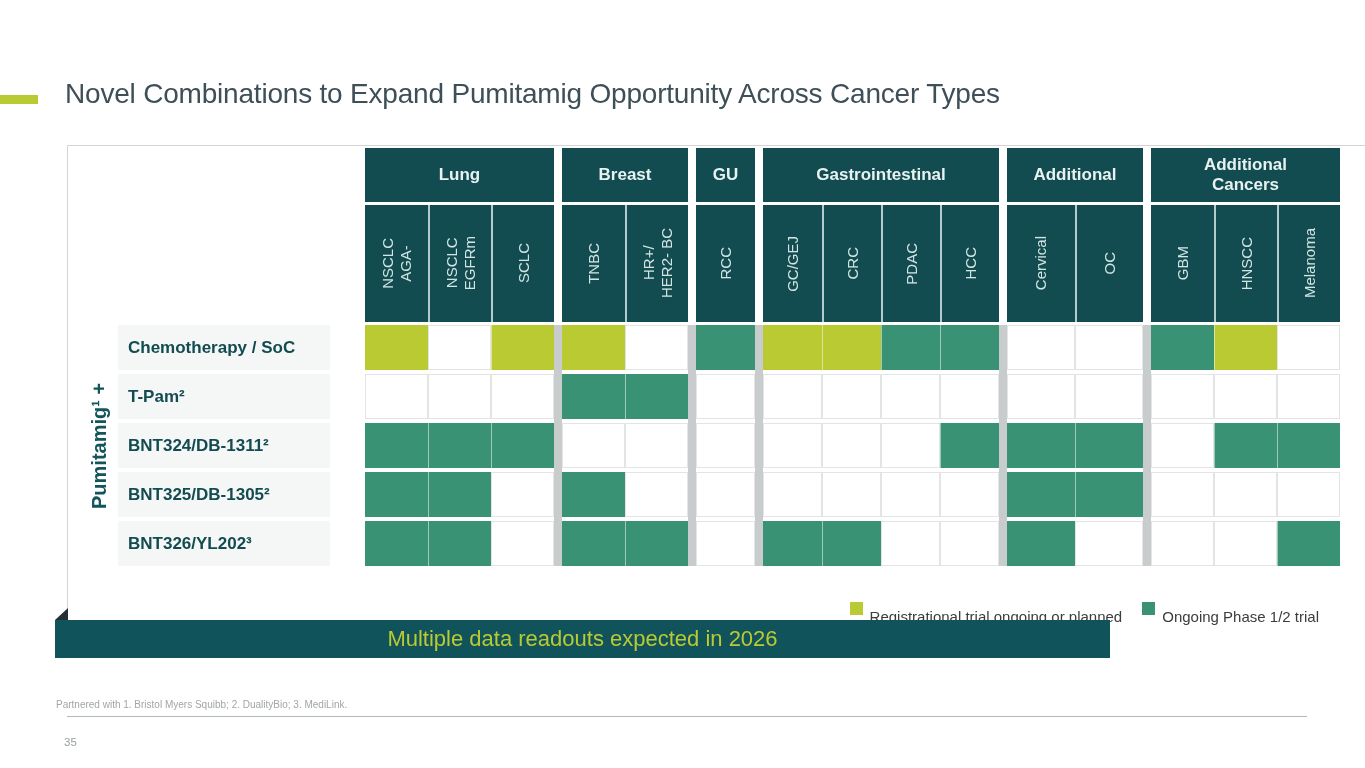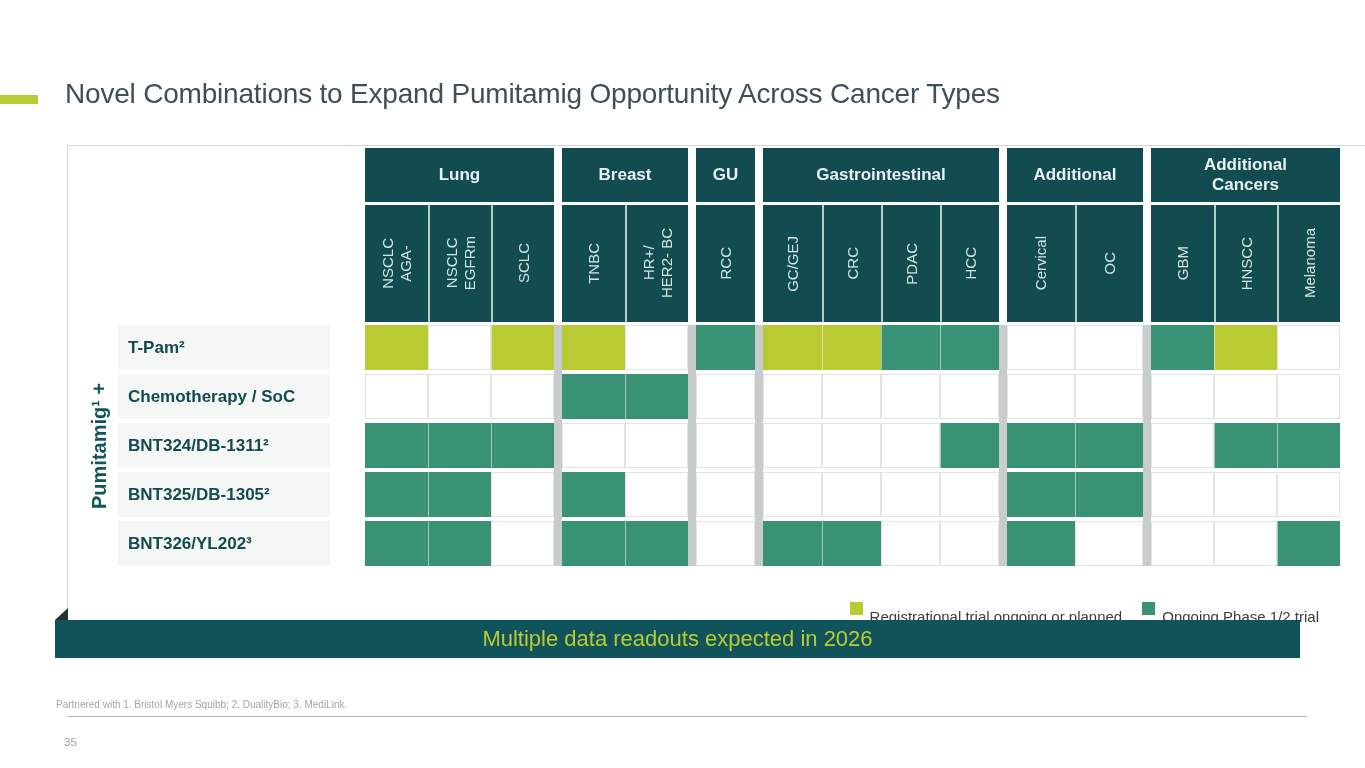--- a/index.html
+++ b/index.html
@@ -41,21 +41,21 @@
       color:#d2e5e3; font-size:15px; line-height:1.18; text-align:center;}
   .cell{height:45px; margin-bottom:4px; box-sizing:border-box;}
   .cell.none{background:#ffffff; border:1px solid #e2e5e4;}
   .col-sep .cell.reg, .col-sep .cell.ph12{border-left:1px solid rgba(255,255,255,0.5);}
   
   .legend{position:absolute; top:592px; right:65px; display:flex; align-items:center; gap:20px;}
   .legend-item{display:flex; align-items:center; gap:7px;}
   .legend-swatch{width:13px; height:13px;}
   .legend-label{font-size:15px; color:#3c3c3c; white-space:nowrap;margin-top:16px;}
   
-  .banner{position:absolute; left:55px; top:620px; width:1245px; height:38px; background:#11535b;
+  .banner{position:absolute; left:55px; top:620px; width:1055px; height:38px; background:#11535b;
       display:flex; align-items:center; justify-content:center;}
   .banner-text{color:#b9ca32; font-size:22px;}
   .banner-fold{position:absolute; left:0; top:-12px; width:0; height:0;
       border-top:12px solid transparent; border-right:13px solid #203236;}
   
   .footnote{position:absolute; left:56px; top:699px; font-size:10px; color:#a2a6a6;}
   .footnote-divider{position:absolute; left:67px; top:716px; width:1240px; height:1px; background:#b3b8b8;}
   .page-number{position:absolute; left:64px; top:736px; font-size:11.5px; color:#9aa0a0;}
   .logo{position:absolute; right:66px; top:729px; font-size:25px; font-weight:bold; letter-spacing:2.5px; color:#2f9173; white-space:nowrap;}
   .logo .logo-t{color:#b9ca32;}
@@ -68,22 +68,22 @@
   <div class="title-dash"></div>
   <h1 class="slide-title" style="margin:0;font-weight:400;">Novel Combinations to Expand Pumitamig Opportunity Across Cancer Types</h1>
 
   <div class="panel"></div>
 
   <div class="matrix">
     <div class="axis-label">Pumitamig¹ +</div>
     <div class="label-col">
       <div class="label-spacer"></div>
 
-    <div class="row-label">T-Pam²</div>
-        <div class="row-label">Chemotherapy / SoC</div>
+    <div class="row-label">Chemotherapy / SoC</div>
+        <div class="row-label">T-Pam²</div>
         <div class="row-label">BNT324/DB-1311²</div>
         <div class="row-label">BNT325/DB-1305²</div>
         <div class="row-label">BNT326/YL202³</div>
       </div>
     <div class="groups">
 
     <div class="group">
           <div class="group-header">Lung</div>
           <div class="cols">
             <div class="col">

